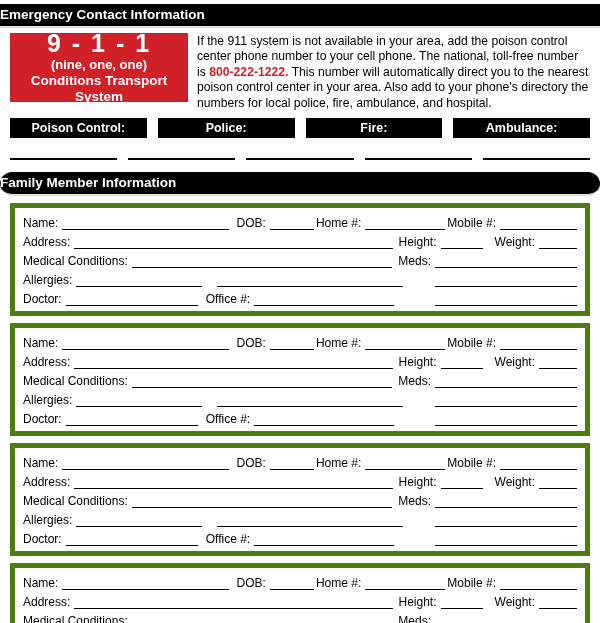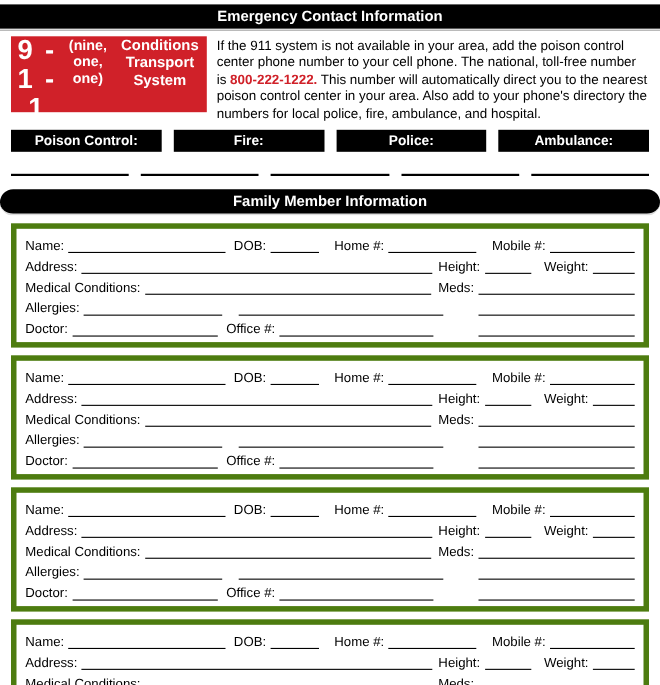--- a/index.html
+++ b/index.html
@@ -4,30 +4,30 @@
 <style>
   * { box-sizing: border-box; }
   html, body { margin: 0; padding: 0; }
   body {
     width: 600px; height: 623px; overflow: hidden;
     background: #ffffff; color: #000;
     font-family: "Liberation Sans", sans-serif;
   }
   .bar {
     background: #000; color: #fff; font-weight: bold;
-    font-size: 13.5px; line-height: 15px; text-align: center;
+    font-size: 13.5px; line-height: 15px; 
     padding: 3px 0 4px; border-bottom: 2px solid #dcdcdc;
   }
   .bar1 { margin-top: 4px; }
   .bar2 { margin-top: 12px; border-radius: 12px; }
   .top { display: flex; margin: 5px 10px 0 10px; gap: 9px; }
   .redbox {
     width: 178px; min-width: 178px; height: 69px;
     background: #D02129; color: #fff; font-weight: bold; text-align: center;
-    display: flex; flex-direction: row; justify-content: center; gap: 1px;
+    display: flex; flex-direction: column; justify-content: center; gap: 1px;
   }
   .redbox .r1 { font-size: 25px; line-height: 26px; letter-spacing: 2px; }
   .redbox .r2 { font-size: 13px;  line-height: 15px; }
   .redbox .r3 { font-size: 13.5px; line-height: 16px; }
   .intro {
     margin: 0; flex: 1; font-size: 12.2px; line-height: 15.4px; padding-top: 1px;
   }
   .phone { color: #D02129; font-weight: bold; }
   .contacts { display: flex; gap: 11px; margin: 7px 10px 0 10px; justify-content: flex-end; }
   .cbox {
@@ -44,42 +44,42 @@
     display: flex; align-items: flex-end; height: 19px; white-space: nowrap;
   }
   .lbl { font-size: 12px; line-height: 17px; margin-right: 4px; }
   .line { border-bottom: 1.5px solid #000; height: 0; margin-bottom: 2px; }
   .grow { flex: 1 1 auto; min-width: 20px; }
   .spacer { flex: 1 1 auto; }
   .w44{width:44px} .w80{width:80px} .w77{width:77px} .w42{width:42px}
   .w38{width:38px} .w142{width:142px} .w126{width:126px} .w186{width:186px}
   .w132{width:132px} .w140{width:140px}
   .ml6{margin-left:6px} .ml8{margin-left:8px} .ml12{margin-left:12px}
-  .ml14{margin-left:14px} .ml15{margin-left:15px}
+  .ml14{margin-left:2px} .ml15{margin-left:15px}
 </style>
 </head>
 <body>
 
 <div class="bar bar1">
   <span>Emergency Contact Information</span>
 </div>
 
 <div class="top">
   <div class="redbox" style="background: rgb(208, 33, 41); color: rgb(255, 255, 255);">
     <div class="r1">9 - 1 - 1</div>
     <div class="r2">(nine, one, one)</div>
     <div class="r3">Conditions Transport System</div>
   </div>
   <p class="intro"><span>If the 911 system is not available in your area, add the poison control center phone number to your cell phone. The national, toll-free number is </span><span class="phone" style="color: rgb(208, 33, 41);">800-222-1222.</span><span> This number will automatically direct you to the nearest poison control center in your area. Also add to your phone's directory the numbers for local police, fire, ambulance, and hospital.</span></p>
 </div>
 
 <div class="contacts">
   <div class="cbox">Poison Control:</div>
+  <div class="cbox">Police:</div>
   <div class="cbox">Fire:</div>
-  <div class="cbox">Police:</div>
   <div class="cbox">Ambulance:</div>
 </div>
 <div class="contact-lines">
   <div class="cline"></div>
   <div class="cline"></div>
   <div class="cline"></div>
   <div class="cline"></div>
   <div class="cline"></div>
 </div>
 

